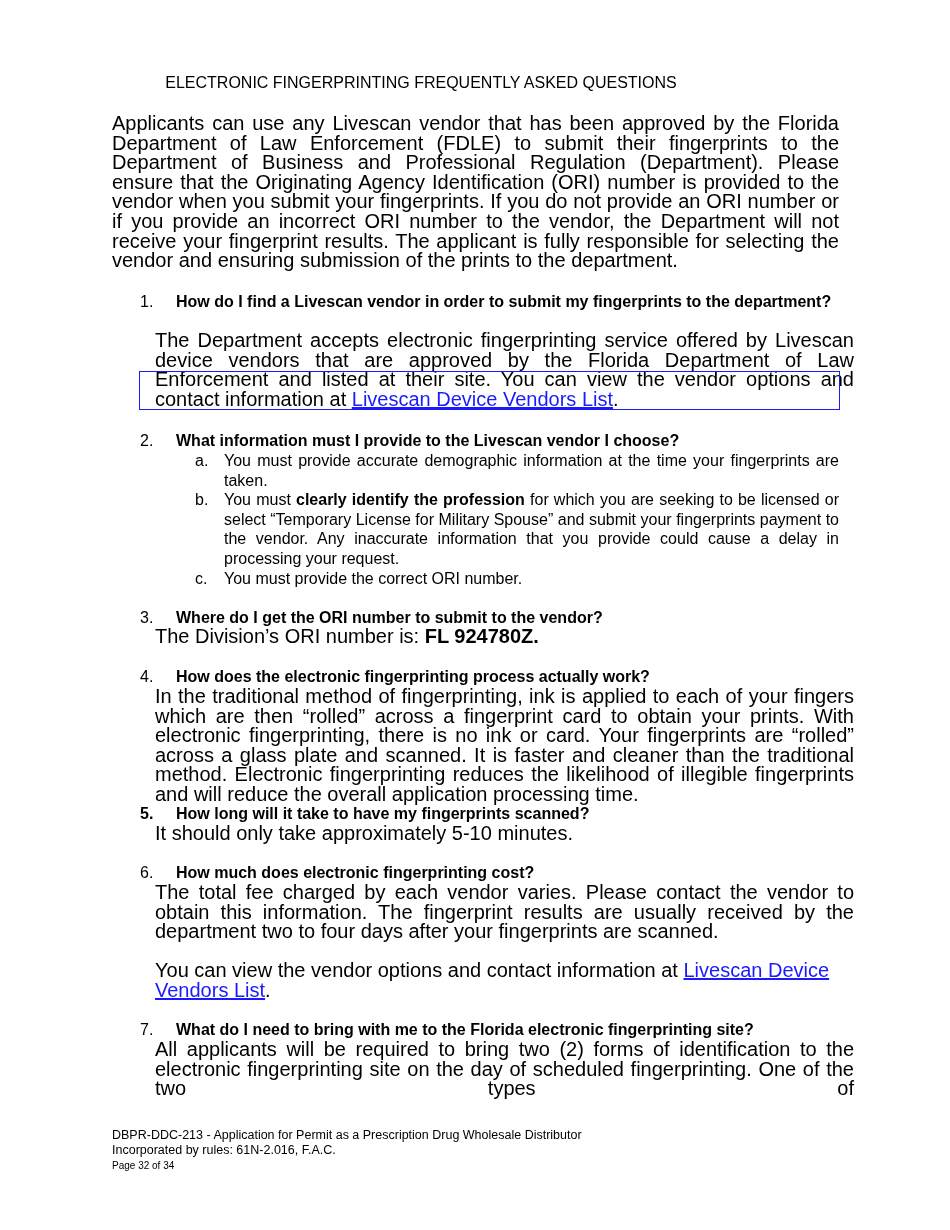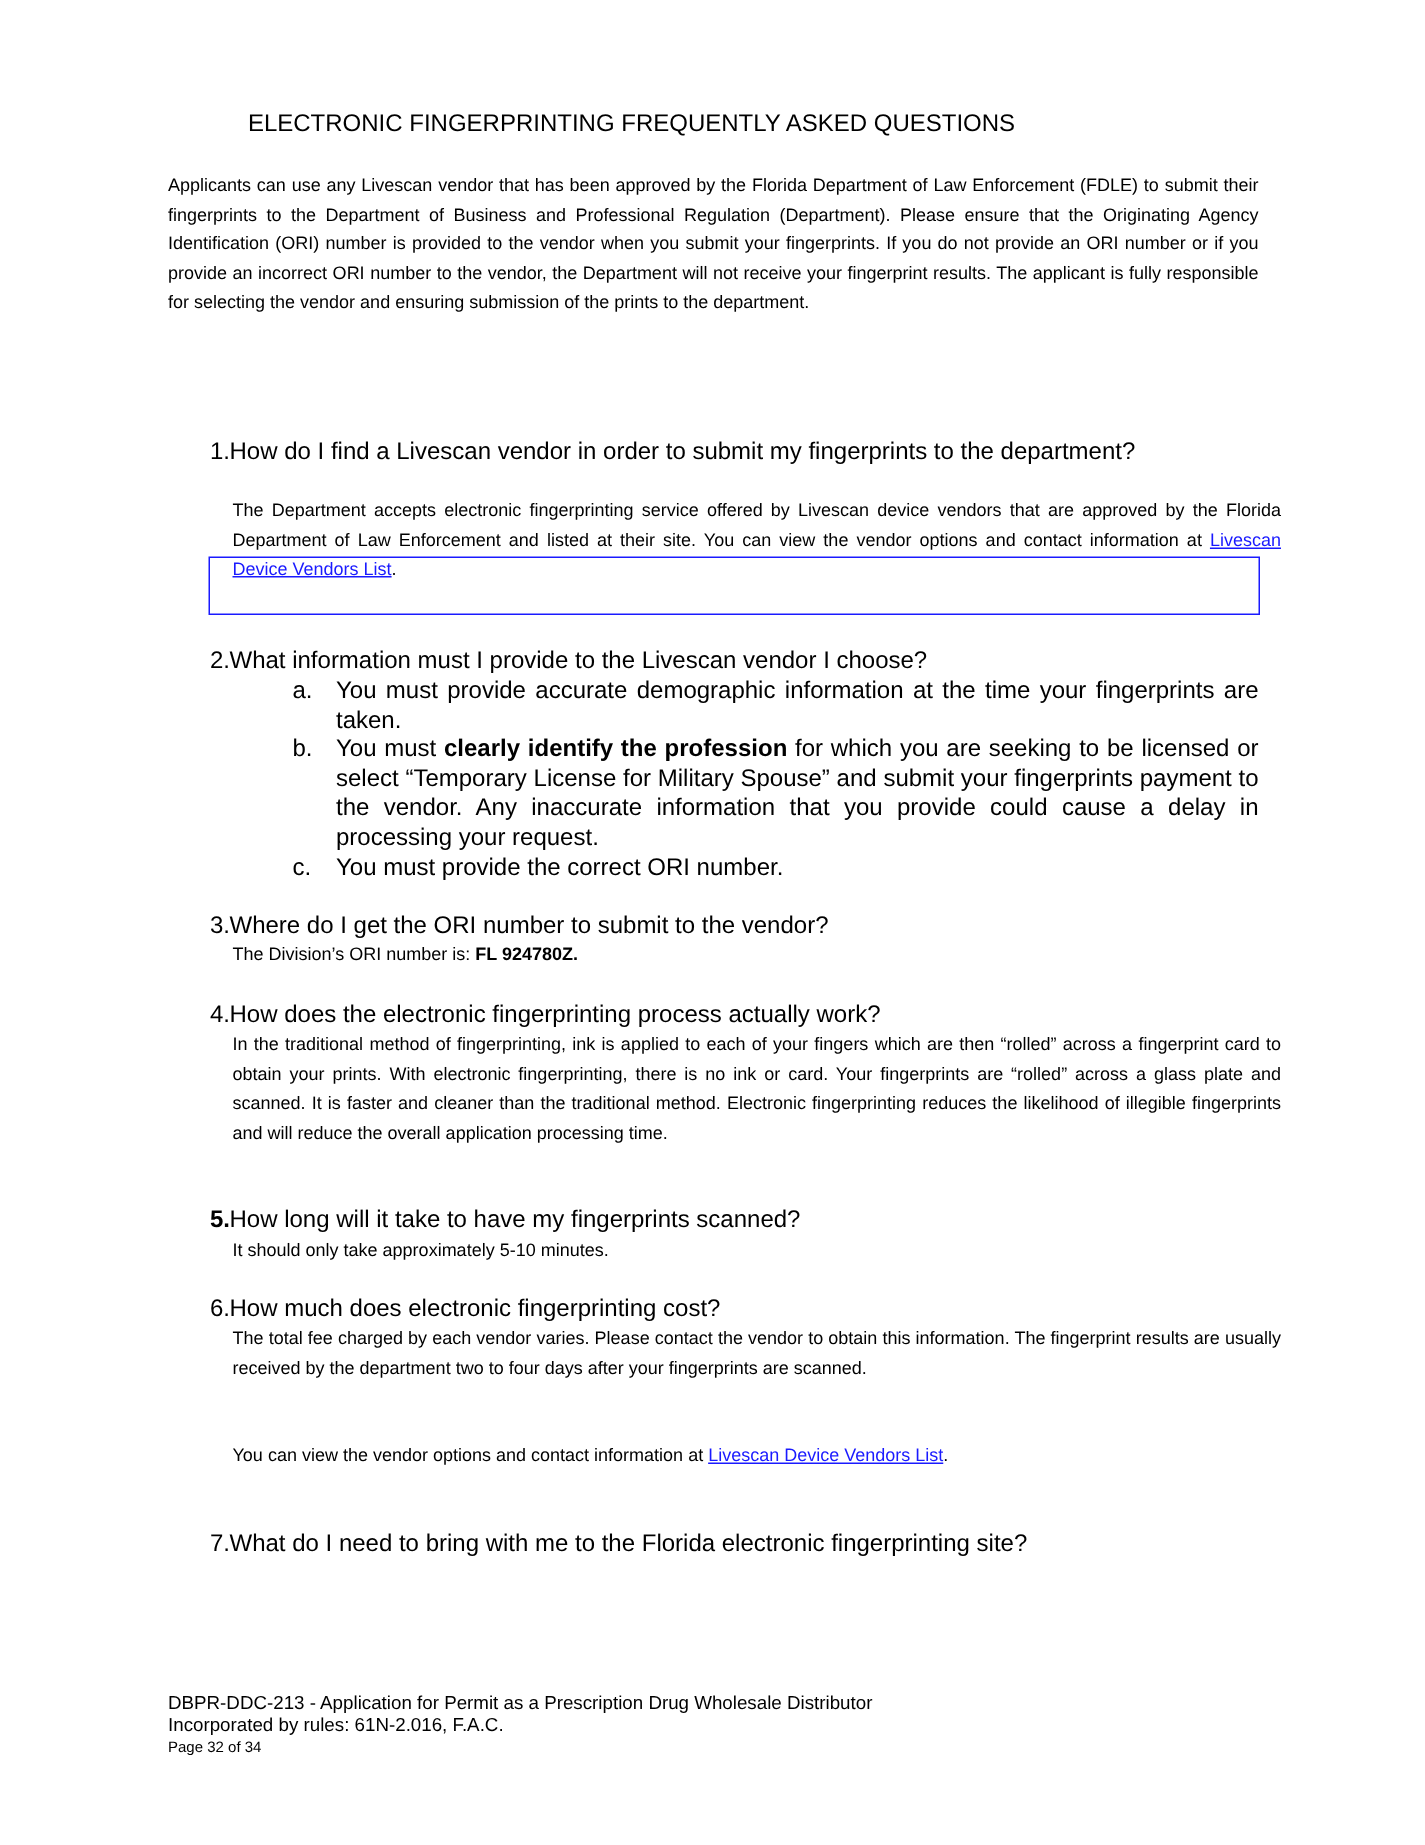--- a/index.html
+++ b/index.html
@@ -1,25 +1,25 @@
 <!DOCTYPE html>
 <html><head>
 <meta charset="utf-8">
 <style>
   html, body { margin: 0; padding: 0; background: #ffffff; }
   body { width: 950px; height: 1230px; position: relative; overflow: hidden;
          font-family: "Liberation Sans", sans-serif; color: #000; }
   .page { position: absolute; left: 0; top: 0; width: 950px; height: 1230px; }
   .title { position: absolute; top: 74px; left: 0; width: 842px; text-align: center;
            font-size: 16px; letter-spacing: 0; }
-  .para { position: absolute; font-size: 12px; line-height: 19.6px; text-align: justify; }
+  .para { position: absolute; font-size: 20px; line-height: 19.6px; text-align: justify; }
   .intro { left: 112px; top: 114px; width: 727px; }
   .q { position: absolute; font-size: 16px; line-height: 19.6px; }
   .q .num { position: absolute; left: 0; top: 0; }
-  .q .qtext { font-weight: normal; display: block; margin-left: 13px; text-align: justify; }
+  .q .qtext { font-weight: bold; display: block; margin-left: 36px; text-align: justify; }
   .q1 { left: 140px; top: 292px; width: 699px; }
   .ans { left: 140px; width: 699px; margin-left: 15px; }
   a.link { color: #1a1aff; text-decoration: underline; }
   .sub { position: absolute; left: 195px; width: 644px; font-size: 16px; line-height: 19.6px; }
   .sub .lbl { position: absolute; left: 0; top: 0; }
   .sub .stext { display: block; margin-left: 29px; text-align: justify; }
   b { font-weight: bold; }
   .footer { position: absolute; left: 112px; top: 1128px; font-size: 12.5px; line-height: 14.5px; }
   .footer .pg { font-size: 10px; line-height: 17px; }
   .link1wrap { position: absolute; left: 139px; top: 371px; width: 699px; height: 37px; border: 1px solid #1a1aff; pointer-events: none; }
@@ -85,19 +85,20 @@
   </div>
   <div class="para ans" style="top:883px;">The total fee charged by each vendor varies. Please contact the vendor to obtain this information. The fingerprint results are usually received by the department two to four days after your fingerprints are scanned.</div>
   <div class="para ans" style="top:961px; text-align:left;">
     <span>You can view the vendor options and contact information at </span><a class="link" href="#">Livescan Device Vendors List</a><span>.</span>
   </div>
 
   <div class="q" style="left:140px; top:1020px; width:699px;">
     <span class="num">7.</span>
     <span class="qtext">What do I need to bring with me to the Florida electronic fingerprinting site?</span>
   </div>
+  <div class="para ans" style="top:1040px; text-align-last: justify;">All applicants will be required to bring two (2) forms of identification to the electronic fingerprinting site on the day of scheduled fingerprinting. One of the two types of</div>
 
   <div class="footer">
     <div>DBPR-DDC-213 - Application for Permit as a Prescription Drug Wholesale Distributor</div>
     <div>Incorporated by rules: 61N-2.016, F.A.C.</div>
     <div class="pg">Page 32 of 34</div>
   </div>
 </div>
 
 </body></html>

